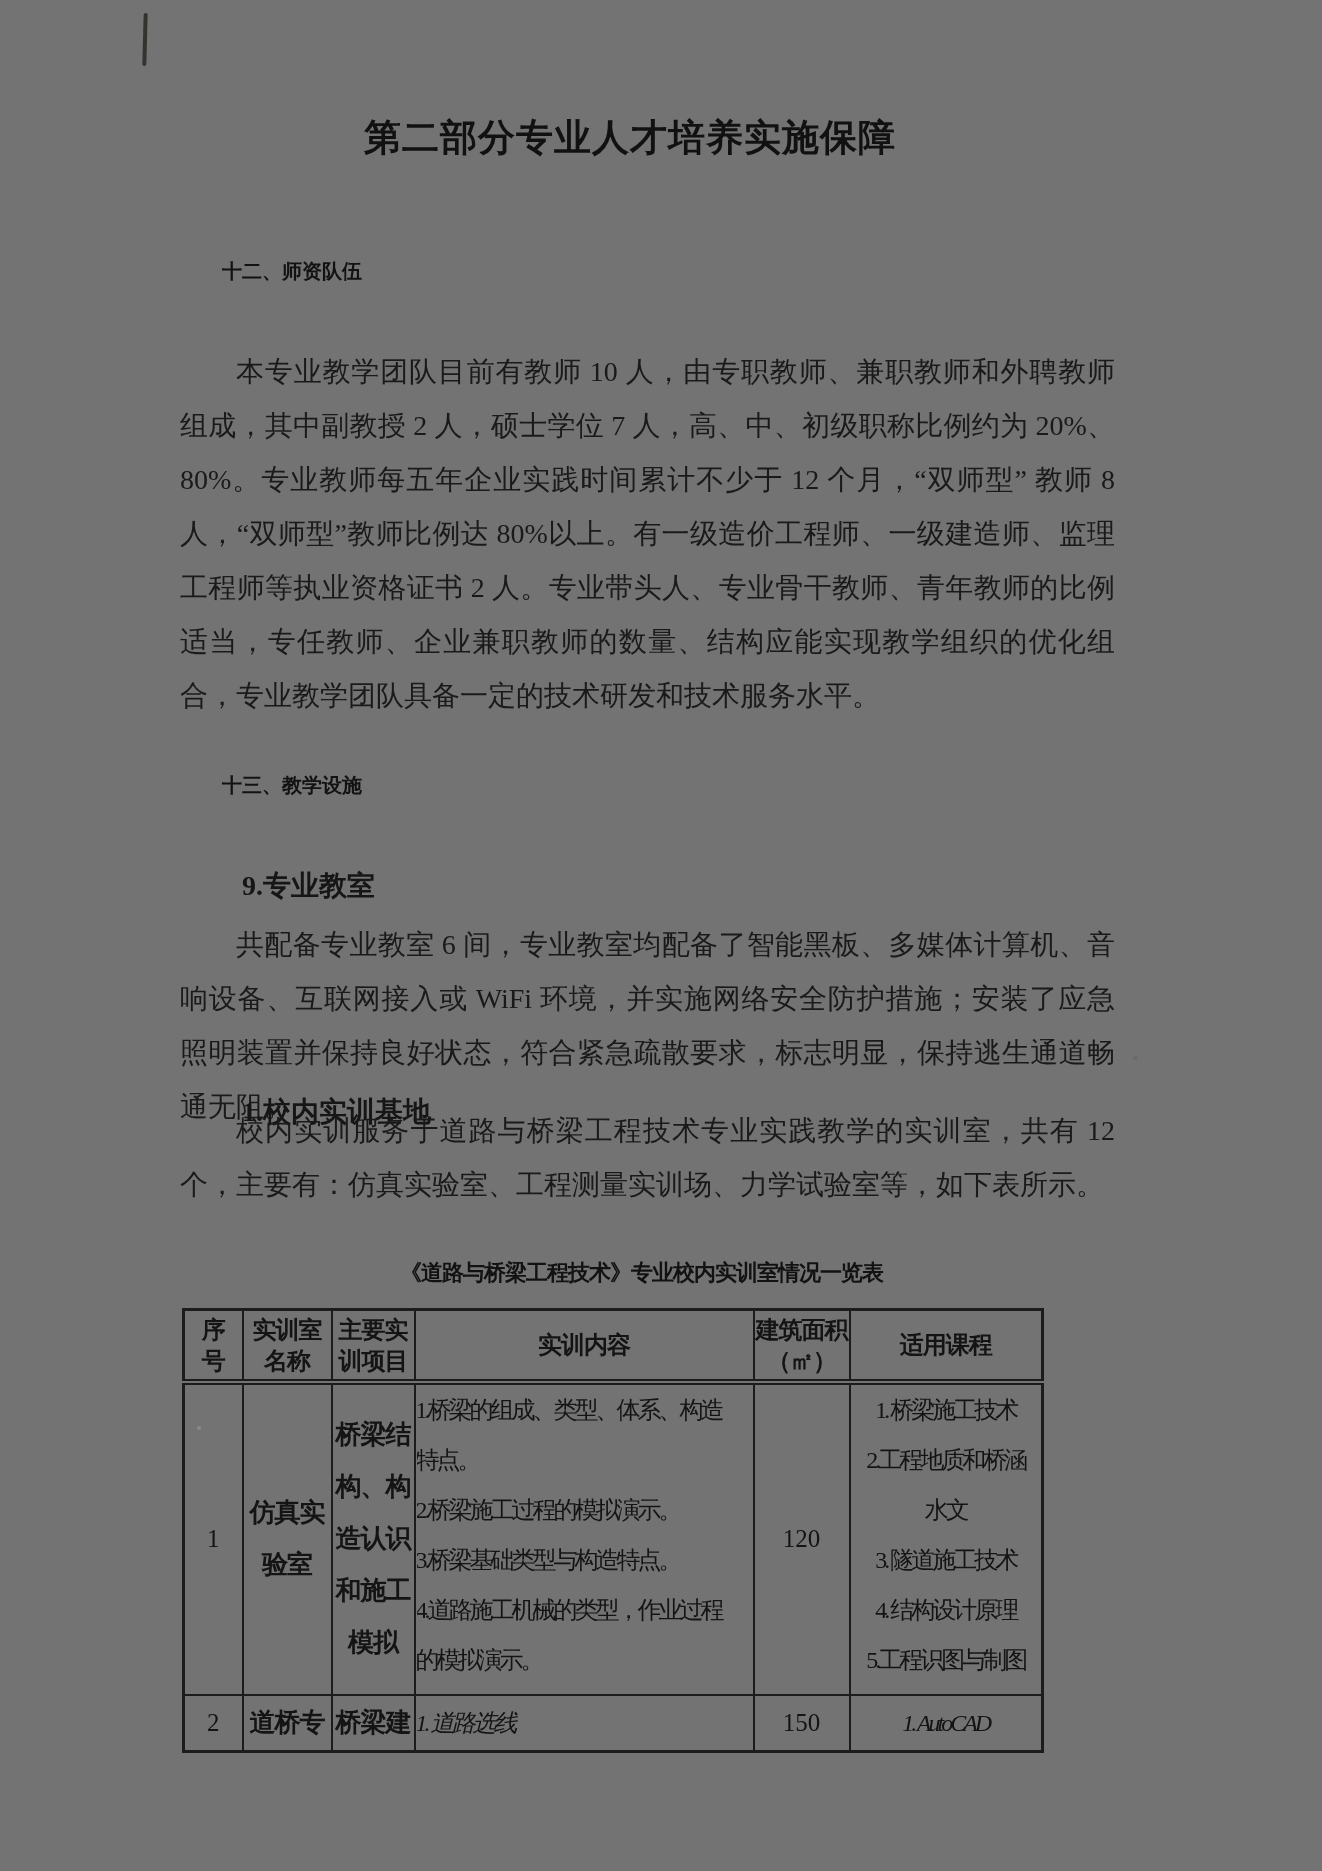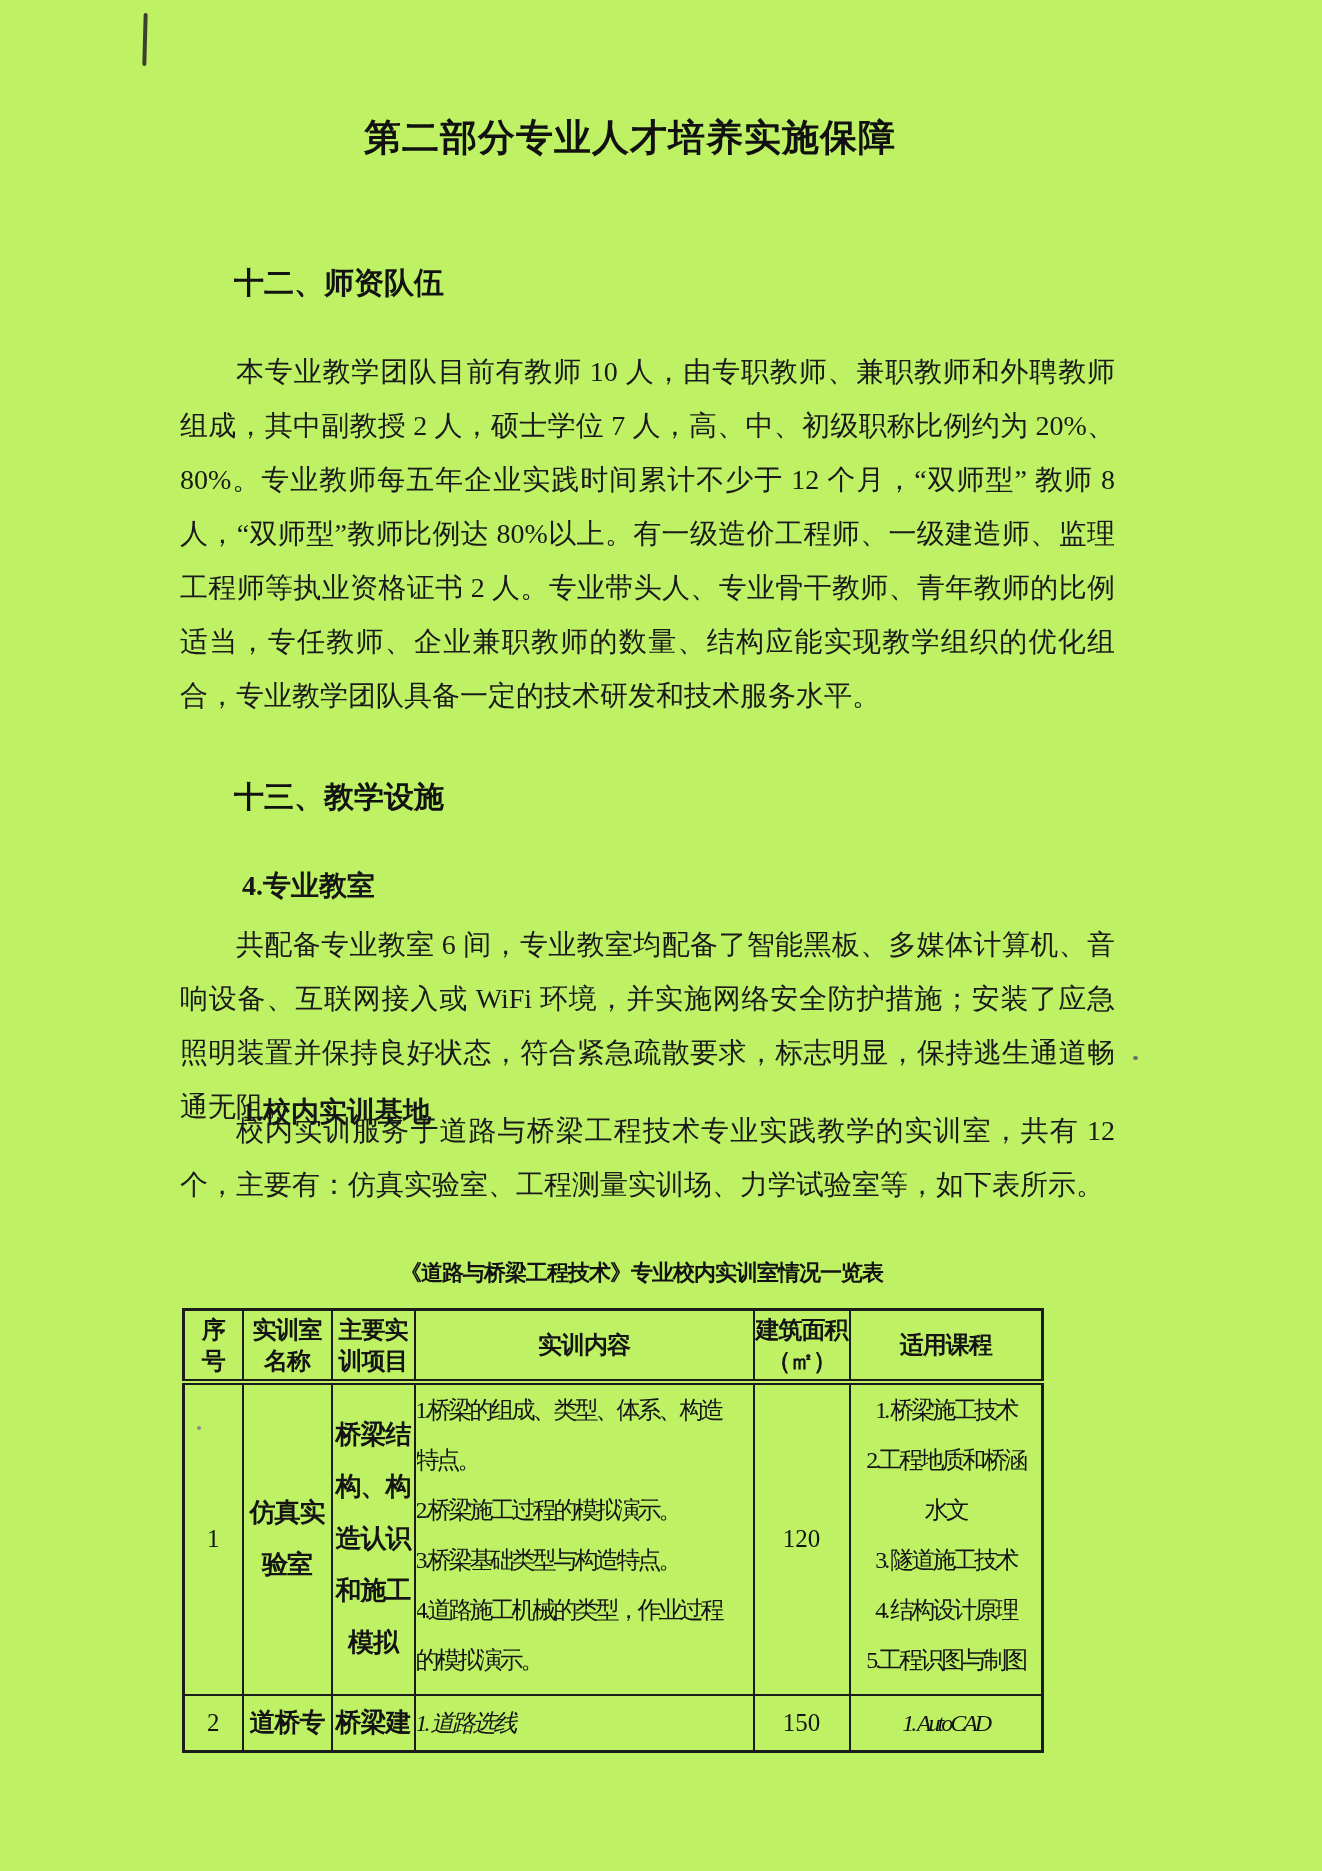--- a/index.html
+++ b/index.html
@@ -1,19 +1,19 @@
 <!DOCTYPE html>
 <html><head>
 <meta charset="utf-8">
 <style>
   html,body{margin:0;padding:0;background:#ffffff;}
   .page{
     position:relative;
     width:1322px;height:1871px;
-    background:#bef264;
+    background:#737373;
     color:#1b1b1b;
     overflow:hidden;
     font-family:"Liberation Serif", serif;
   }
   
   .pen-mark{
     position:absolute;left:143px;top:13px;width:4px;height:53px;
     background:#2f2c28;border-radius:2px;transform:rotate(1.5deg);opacity:.9;
   }
   .dot-artifact{position:absolute;background:#6a6a6a;border-radius:50%;}
@@ -21,23 +21,23 @@
   .dot-b{left:197px;top:1426px;width:4px;height:4px;background:#8a8a8a;}
 
   .doc-title{
     position:absolute;left:170px;top:114px;width:920px;margin:0;
     text-align:center;
     font-family:"Liberation Sans", sans-serif;
     font-weight:bold;font-size:37px;line-height:48px;
     letter-spacing:1px;color:#111;
   }
   .sec-heading{
-    position:absolute;margin:12px;
+    position:absolute;margin:0;
     font-family:"Liberation Sans", sans-serif;
-    font-weight:bold;font-size:30px;line-height:38px;color:#121212;text-align:center;
+    font-weight:bold;font-size:20px;line-height:38px;color:#121212;text-align:center;
   }
   .h12{left:222px;top:252px;}
   .h13{left:222px;top:766px;}
   .sub-heading{
     position:absolute;margin:0;
     font-weight:600;font-size:28px;line-height:36px;color:#161616;
   }
   .s1{left:242px;top:868px;}
   .s2{left:242px;top:1094px;}
   .body-para{
@@ -107,21 +107,21 @@
   <div class="pen-mark"></div>
 
   <h1 class="doc-title">第二部分专业人才培养实施保障</h1>
 
   <h2 class="sec-heading h12">十二、师资队伍</h2>
 
   <p class="body-para p1">本专业教学团队目前有教师 10 人，由专职教师、兼职教师和外聘教师组成，其中副教授 2 人，硕士学位 7 人，高、中、初级职称比例约为 20%、80%。专业教师每五年企业实践时间累计不少于 12 个月，“双师型” 教师 8 人，“双师型”教师比例达 80%以上。有一级造价工程师、一级建造师、监理工程师等执业资格证书 2 人。专业带头人、专业骨干教师、青年教师的比例适当，专任教师、企业兼职教师的数量、结构应能实现教学组织的优化组合，专业教学团队具备一定的技术研发和技术服务水平。</p>
 
   <h2 class="sec-heading h13">十三、教学设施</h2>
 
-  <h3 class="sub-heading s1">4.专业教室</h3>
+  <h3 class="sub-heading s1">9.专业教室</h3>
 
   <p class="body-para p2">共配备专业教室 6 间，专业教室均配备了智能黑板、多媒体计算机、音响设备、互联网接入或 WiFi 环境，并实施网络安全防护措施；安装了应急照明装置并保持良好状态，符合紧急疏散要求，标志明显，保持逃生通道畅通无阻。</p>
 
   <h3 class="sub-heading s2">1.校内实训基地</h3>
 
   <p class="body-para p3">校内实训服务于道路与桥梁工程技术专业实践教学的实训室，共有 12 个，主要有：仿真实验室、工程测量实训场、力学试验室等，如下表所示。</p>
 
   <div class="table-caption">《道路与桥梁工程技术》专业校内实训室情况一览表</div>
 
   <table class="train">

